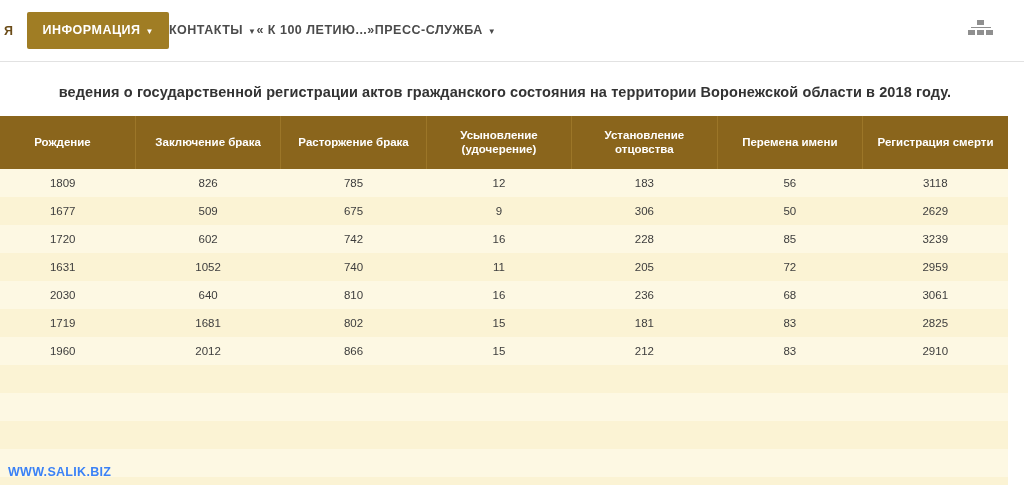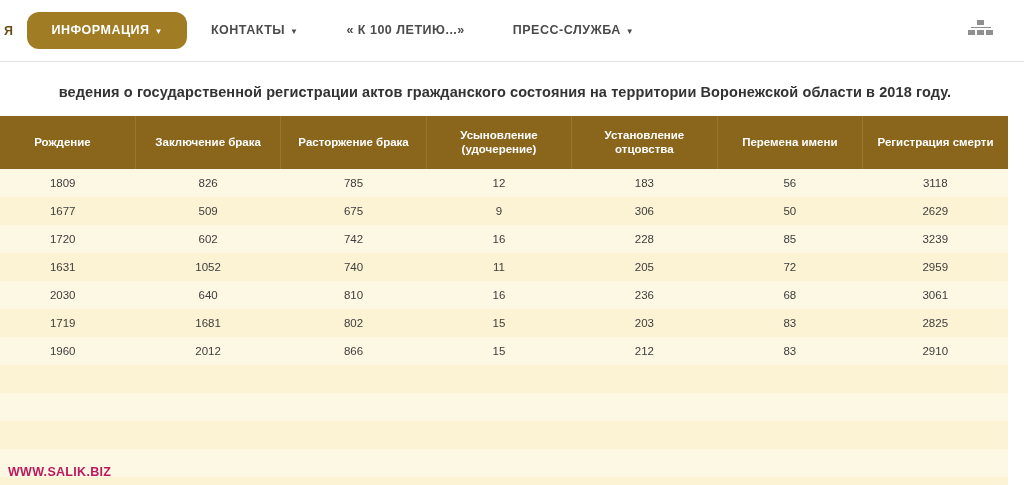--- a/index.html
+++ b/index.html
@@ -32,33 +32,33 @@
     color: #6b4c18;
     letter-spacing: .4px;
     padding: 0 4px 0 4px;
     margin-left: 0;
   }
   .nav-item {
     font-size: 12.5px;
     font-weight: bold;
     color: #4b4b4b;
     letter-spacing: .5px;
-    padding: 0 24px;
+    padding: 0 0;
     white-space: nowrap;
     line-height: 1;
     display: flex;
     align-items: center;
     gap: 5px;
   }
   .nav-item.active {
     background: #a07d24;
     color: #ffffff;
     height: 37px;
-    border-radius: 12px;
-    padding: 0 24px;
+    border-radius: 2px;
+    padding: 0 15px;
     margin-left: 10px;
   }
   .caret {
     font-size: 8px;
     line-height: 1;
     position: relative;
     top: 1px;
   }
   .grid-icon {
     width: 26px;
@@ -132,21 +132,21 @@
   tbody tr.even td { background: #fbf3d4; }
   tbody tr.blank td { height: 20px; }
 
   
   .watermark {
     position: absolute;
     left: 8px;
     bottom: 6px;
     font-size: 12.5px;
     font-weight: bold;
-    color: #be185d;
+    color: #3b82f6;
     letter-spacing: .3px;
     font-family: "Liberation Sans", sans-serif;
   }
 </style>
 </head>
 <body>
 
 <div class="navbar">
   <div class="nav-cut">Я</div>
 
@@ -239,21 +239,21 @@
         <td>16</td>
         <td>236</td>
         <td>68</td>
         <td>3061</td>
       </tr>
       <tr class="even">
         <td>1719</td>
         <td>1681</td>
         <td>802</td>
         <td>15</td>
-        <td>203</td>
+        <td>181</td>
         <td>83</td>
         <td>2825</td>
       </tr>
       <tr class="odd">
         <td>1960</td>
         <td>2012</td>
         <td>866</td>
         <td>15</td>
         <td>212</td>
         <td>83</td>

